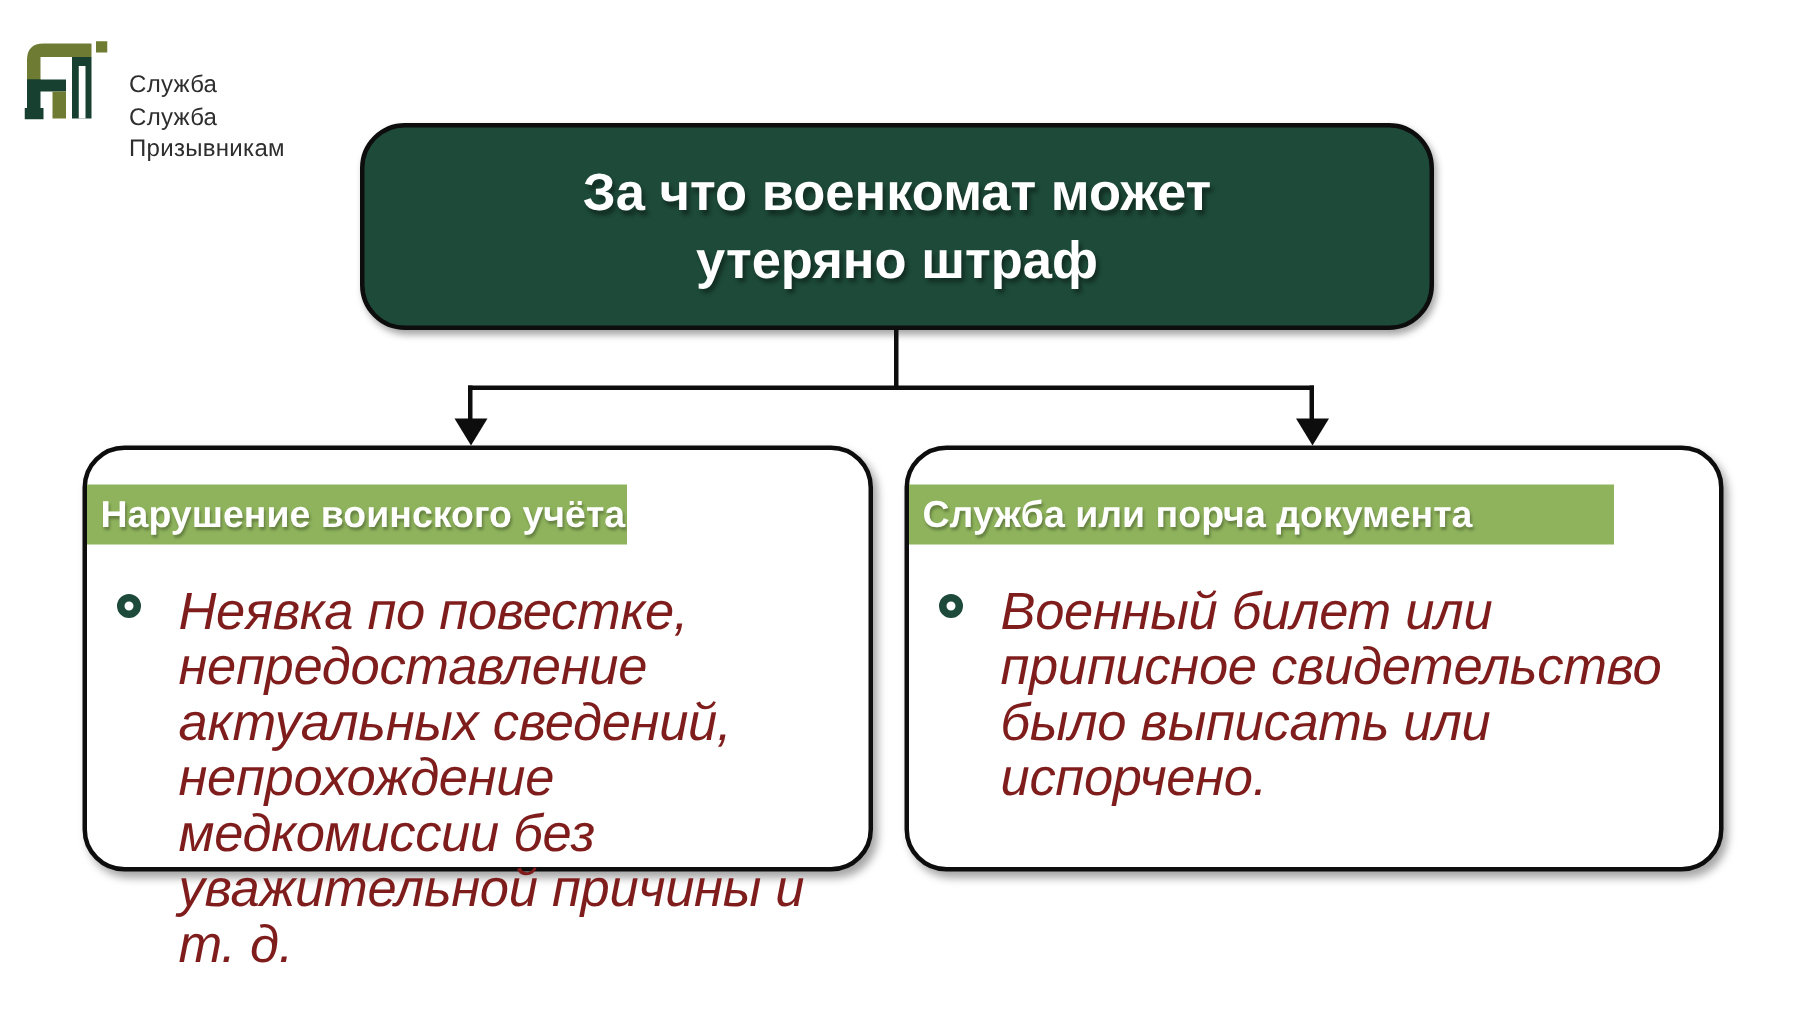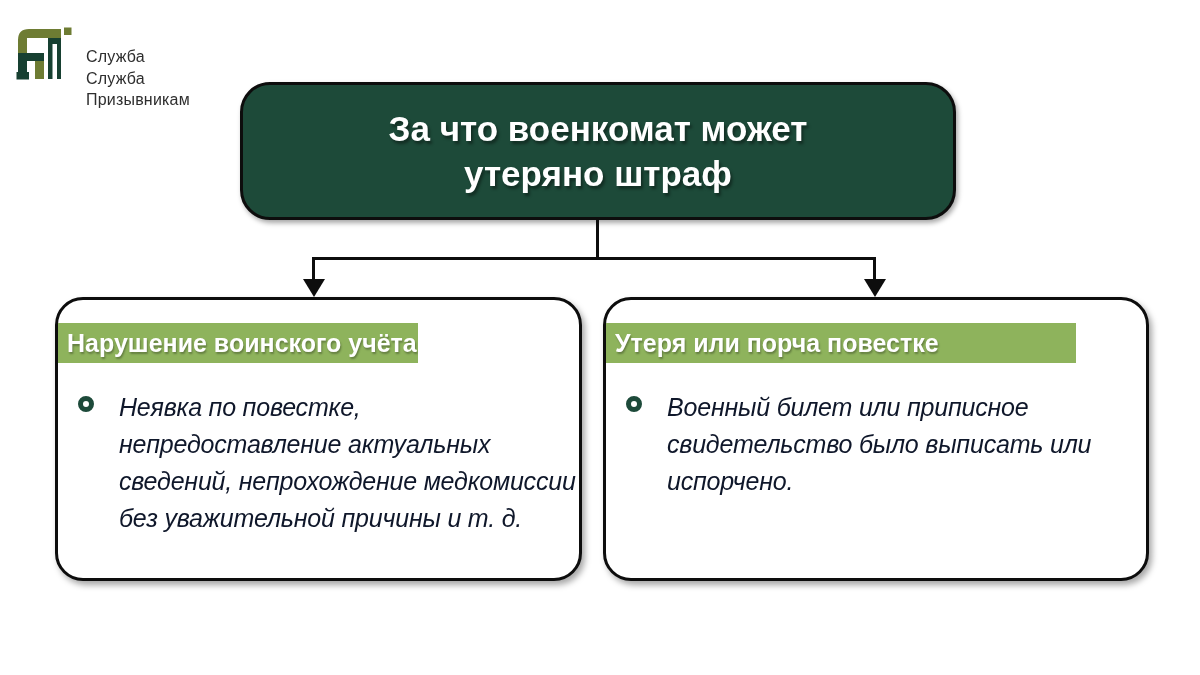--- a/index.html
+++ b/index.html
@@ -101,23 +101,23 @@
     flex: 0 0 auto;
     width: 16px; height: 16px;
     border: 5px solid #1d4a3a;
     border-radius: 50%;
     background: #ffffff;
     margin-top: 7px;
   }
   .body-text {
     margin-left: 25px;
     font-style: italic;
-    font-size: 25px;
+    font-size: 35px;
     line-height: 37px;
-    color: #0f172a;
+    color: #7f1d1d;
     letter-spacing: -0.2px;
   }
   .card-left  .body-text { width: 460px; }
   .card-right .body-text { width: 450px; }
 </style>
 </head>
 <body>
 
 <div class="canvas">
 
@@ -153,20 +153,20 @@
 
   <div class="card card-left">
     <div class="card-header">Нарушение воинского учёта</div>
     <div class="card-body">
       <span class="bullet"></span>
       <div class="body-text">Неявка по повестке, непредоставление актуальных сведений, непрохождение медкомиссии без уважительной причины и т. д.</div>
     </div>
   </div>
 
   <div class="card card-right">
-    <div class="card-header">Утеря или порча повестке</div>
+    <div class="card-header">Служба или порча документа</div>
     <div class="card-body">
       <span class="bullet"></span>
       <div class="body-text">Военный билет или приписное свидетельство было выписать или испорчено.</div>
     </div>
   </div>
 
 </div>
 
 </body></html>

